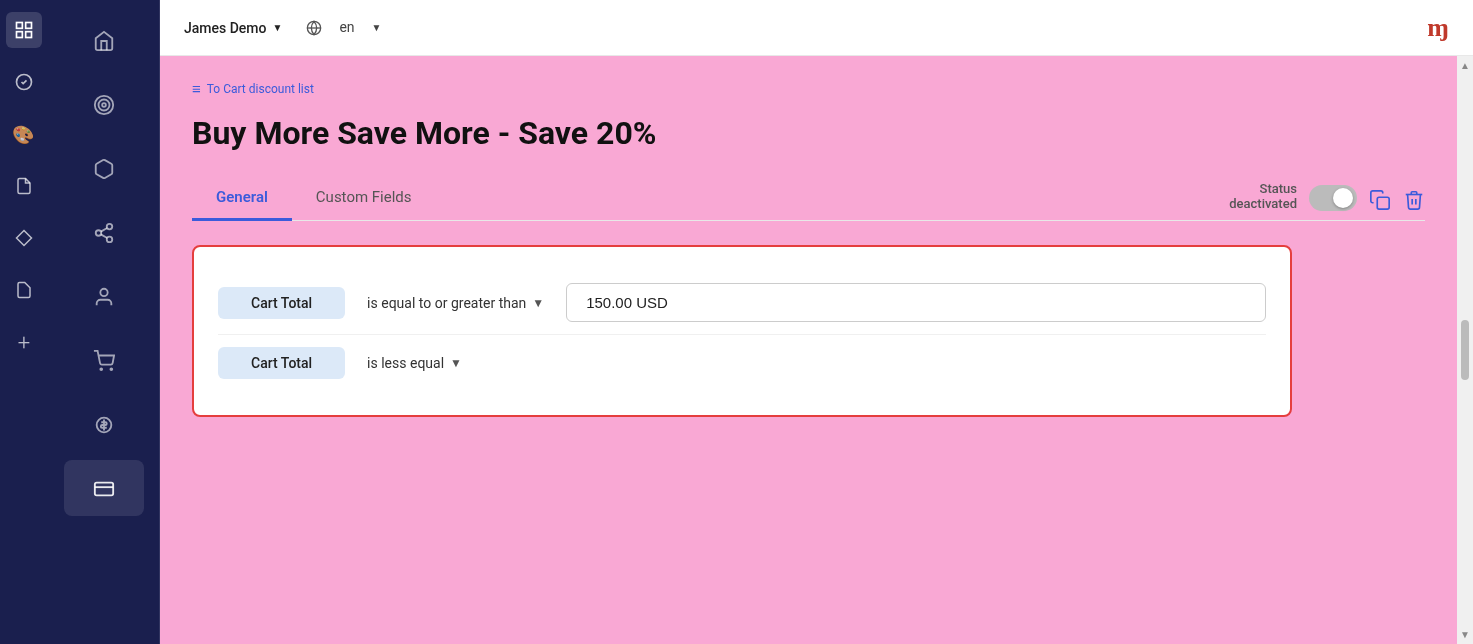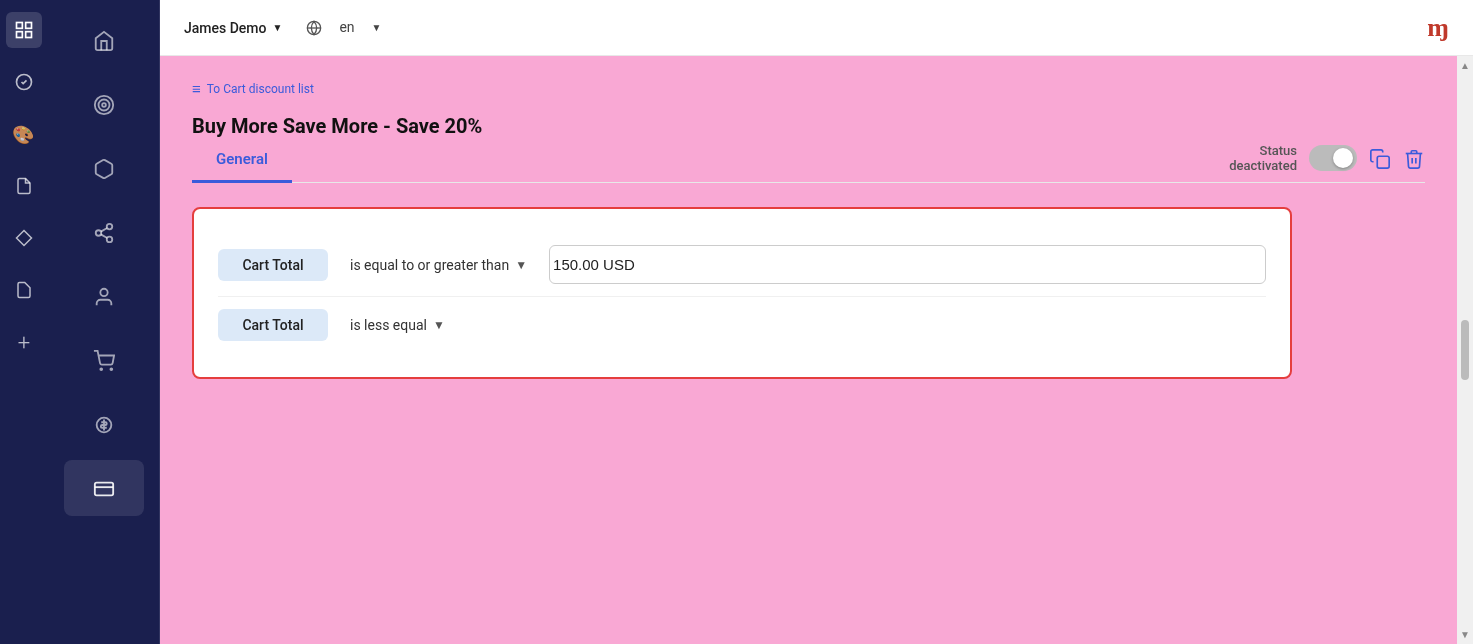--- a/index.html
+++ b/index.html
@@ -129,23 +129,24 @@
       align-items: center;
       gap: 6px;
       color: #3b5bdb;
       font-size: 14px;
       margin-bottom: 16px;
       cursor: pointer;
     }
 
     
     .page-title {
-      font-size: 20px;
+      font-size: 32px;
       font-weight: 700;
       color: #111;
+      margin-bottom: 24px;
     }
 
     
     .tab-status-row {
       display: flex;
       align-items: center;
       margin-bottom: 11px;
       border-bottom: 1px solid #e8e8e8;
     }
     .tabs {
@@ -162,21 +163,21 @@
       margin-bottom: -1px;
     }
     .tab.active {
       color: #3b5bdb;
       border-bottom: 3px solid #3b5bdb;
       font-weight: 600;
     }
 
     .status-area {
       display: flex;
-      align-items: center;
+      align-items: flex-end;
       gap: 12px;
       padding-bottom: 4px;
     }
     .status-label {
       font-size: 13px;
       color: #555;
       text-align: right;
     }
     .status-label span {
       display: block;
@@ -230,21 +231,21 @@
       gap: 12px;
       padding: 12px 0;
     }
     .condition-row + .condition-row {
       border-top: 1px solid #f0f0f0;
     }
 
     .condition-label {
       background: #dce9f8;
       border-radius: 6px;
-      padding: 8px 16px;
+      padding: 8px 33px;
       font-size: 14px;
       font-weight: 500;
       color: #222;
       white-space: nowrap;
       min-width: 110px;
       text-align: center;
     }
 
     .condition-operator {
       display: flex;
@@ -258,21 +259,21 @@
     }
     .condition-operator .chevron {
       font-size: 12px;
       color: #555;
     }
 
     .condition-value {
       flex: 1;
       border: 1px solid #ccc;
       border-radius: 6px;
-      padding: 10px 3px;
+      padding: 10px 19px;
       font-size: 15px;
       color: #222;
       outline: none;
       background: #fff;
     }
     .condition-value.focused {
       border: 2px solid #3b5bdb;
     }
 
     
@@ -437,20 +438,21 @@
       <div class="breadcrumb">
         <span style="font-size:15px;">≡</span>
         <span style="color:#3b5bdb; font-size:12px;">To Cart discount list</span>
       </div>
 
       <h1 class="page-title">Buy More Save More - Save 20%</h1>
 
       <div class="tab-status-row">
         <div class="tabs">
           <div class="tab active">General</div>
+          <div class="tab">Custom Fields</div>
         </div>
         <div class="status-area">
           <div class="status-label">
             <span>Status</span>
             <span>deactivated</span>
           </div>
           <div class="toggle"></div>
           <div class="action-icons">
             <span class="action-icon" title="Copy">
               <svg width="22" height="22" viewBox="0 0 24 24" fill="none" stroke="#3b5bdb" stroke-width="1.8">

